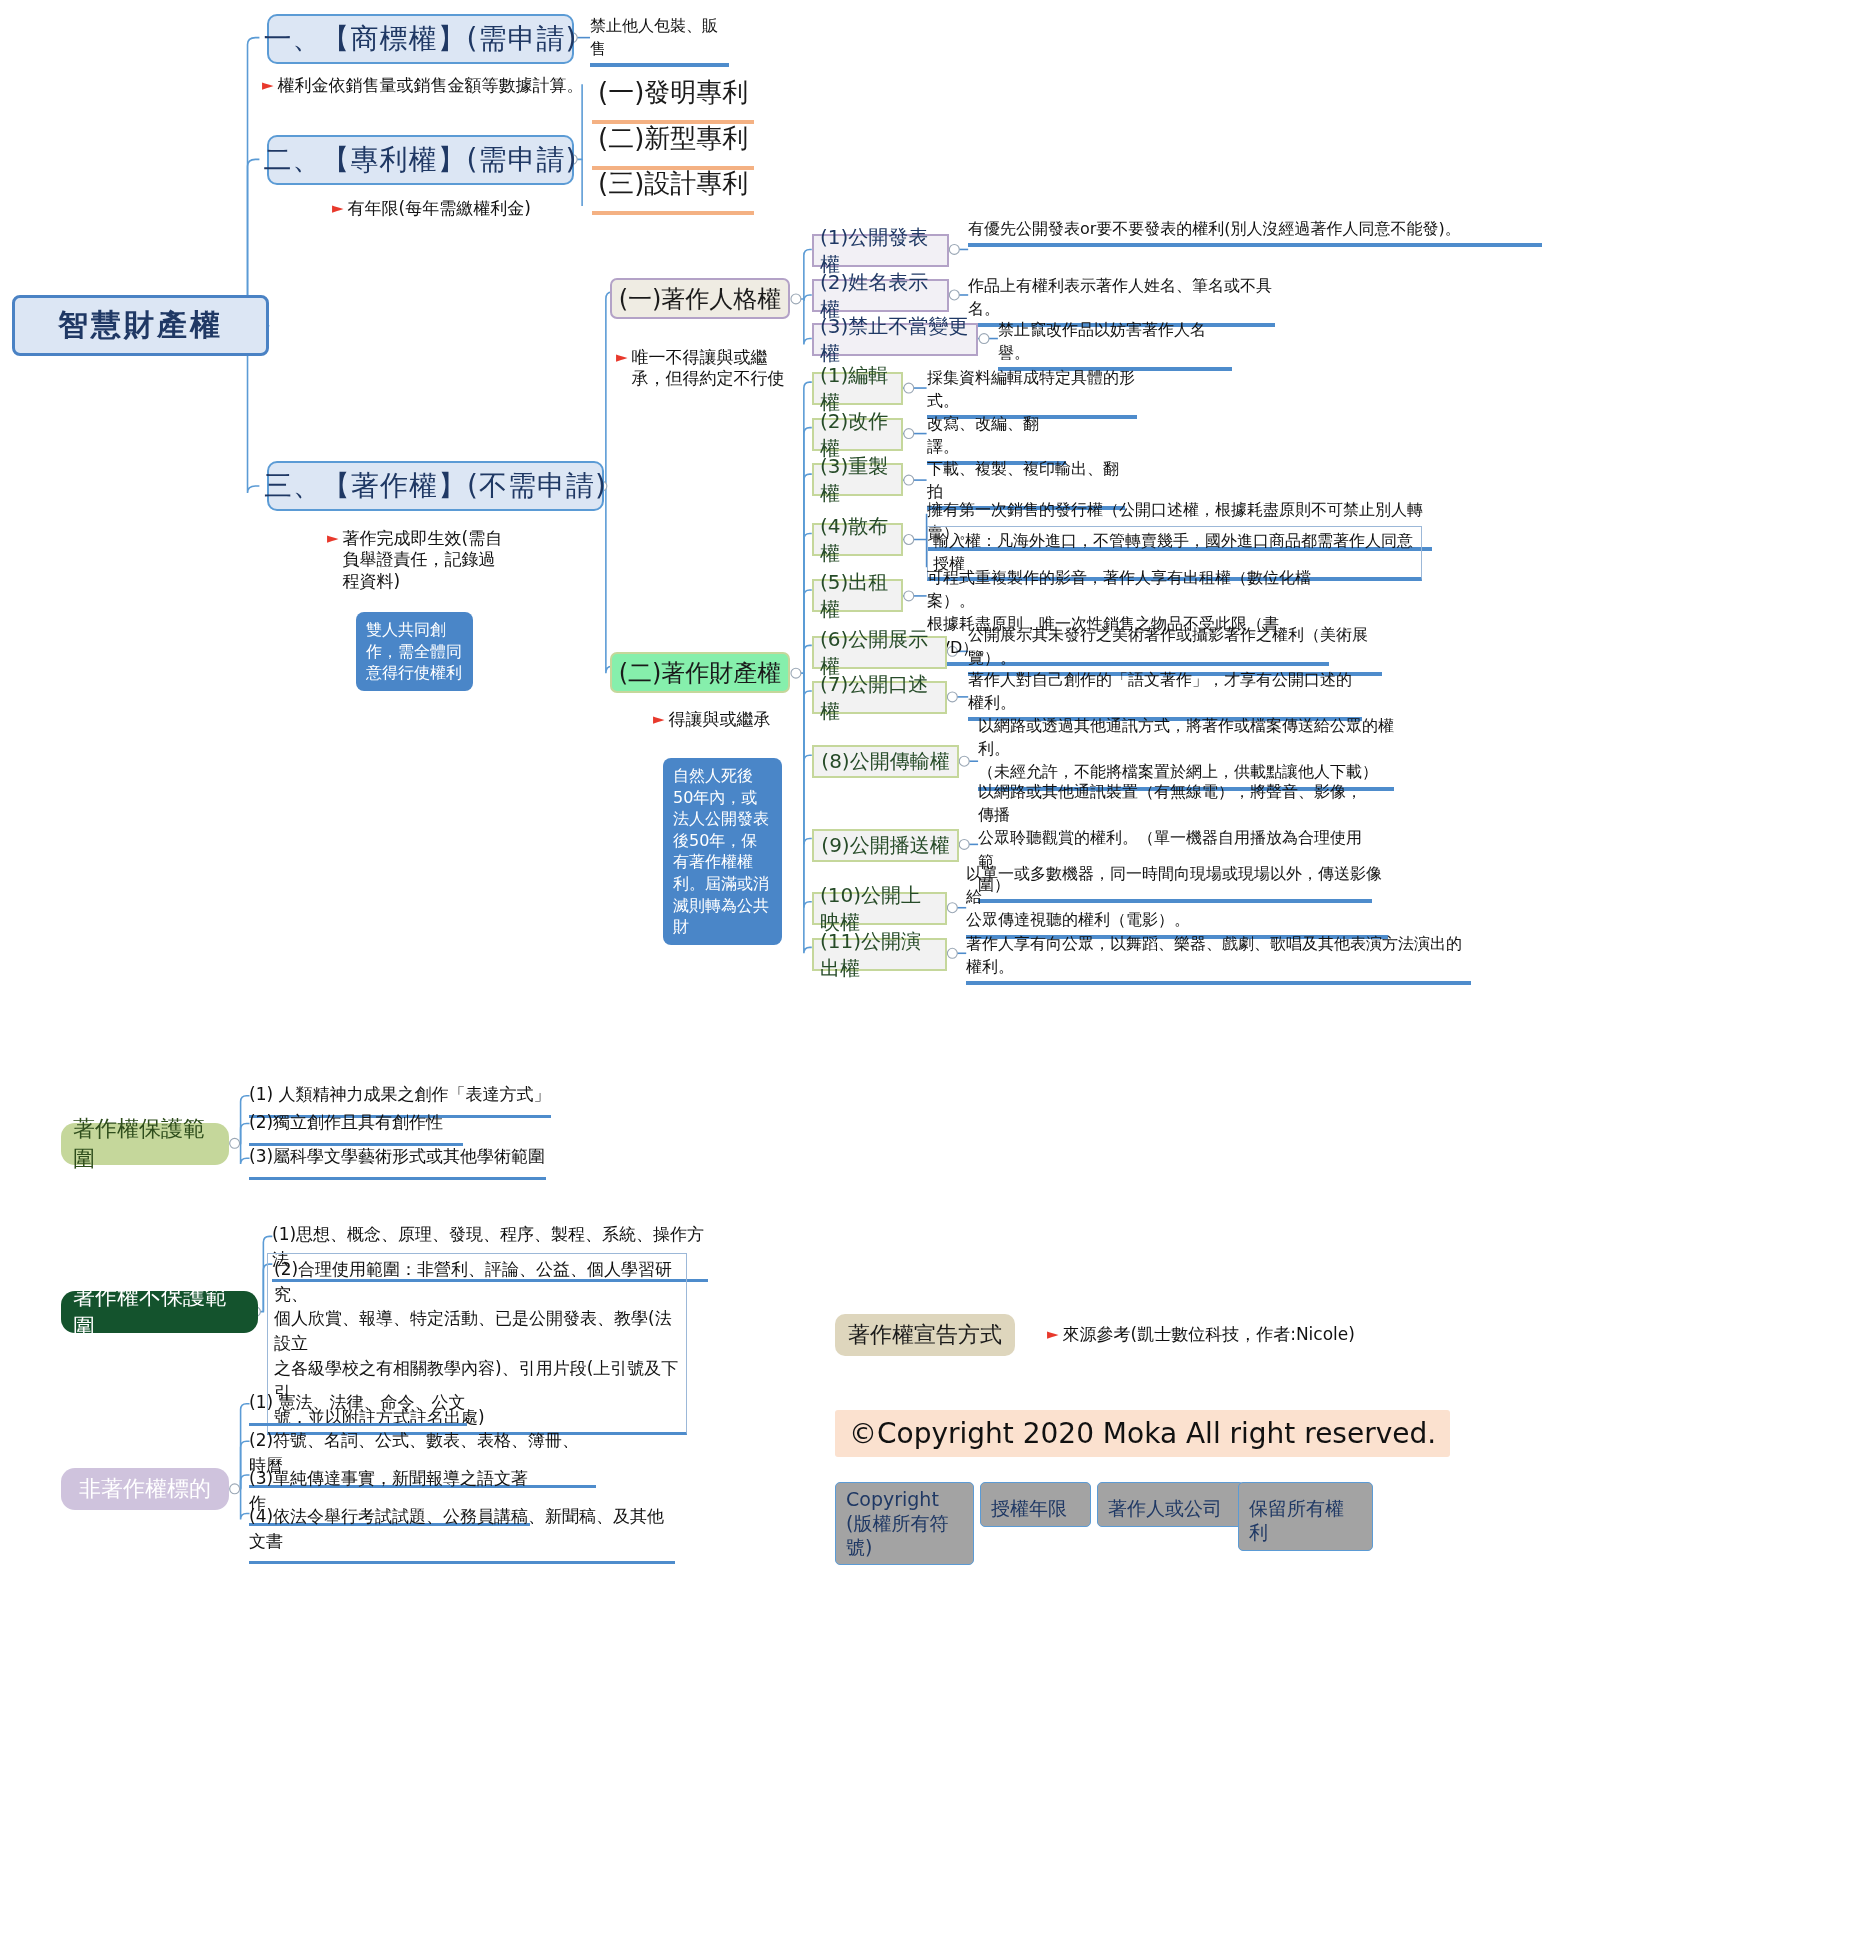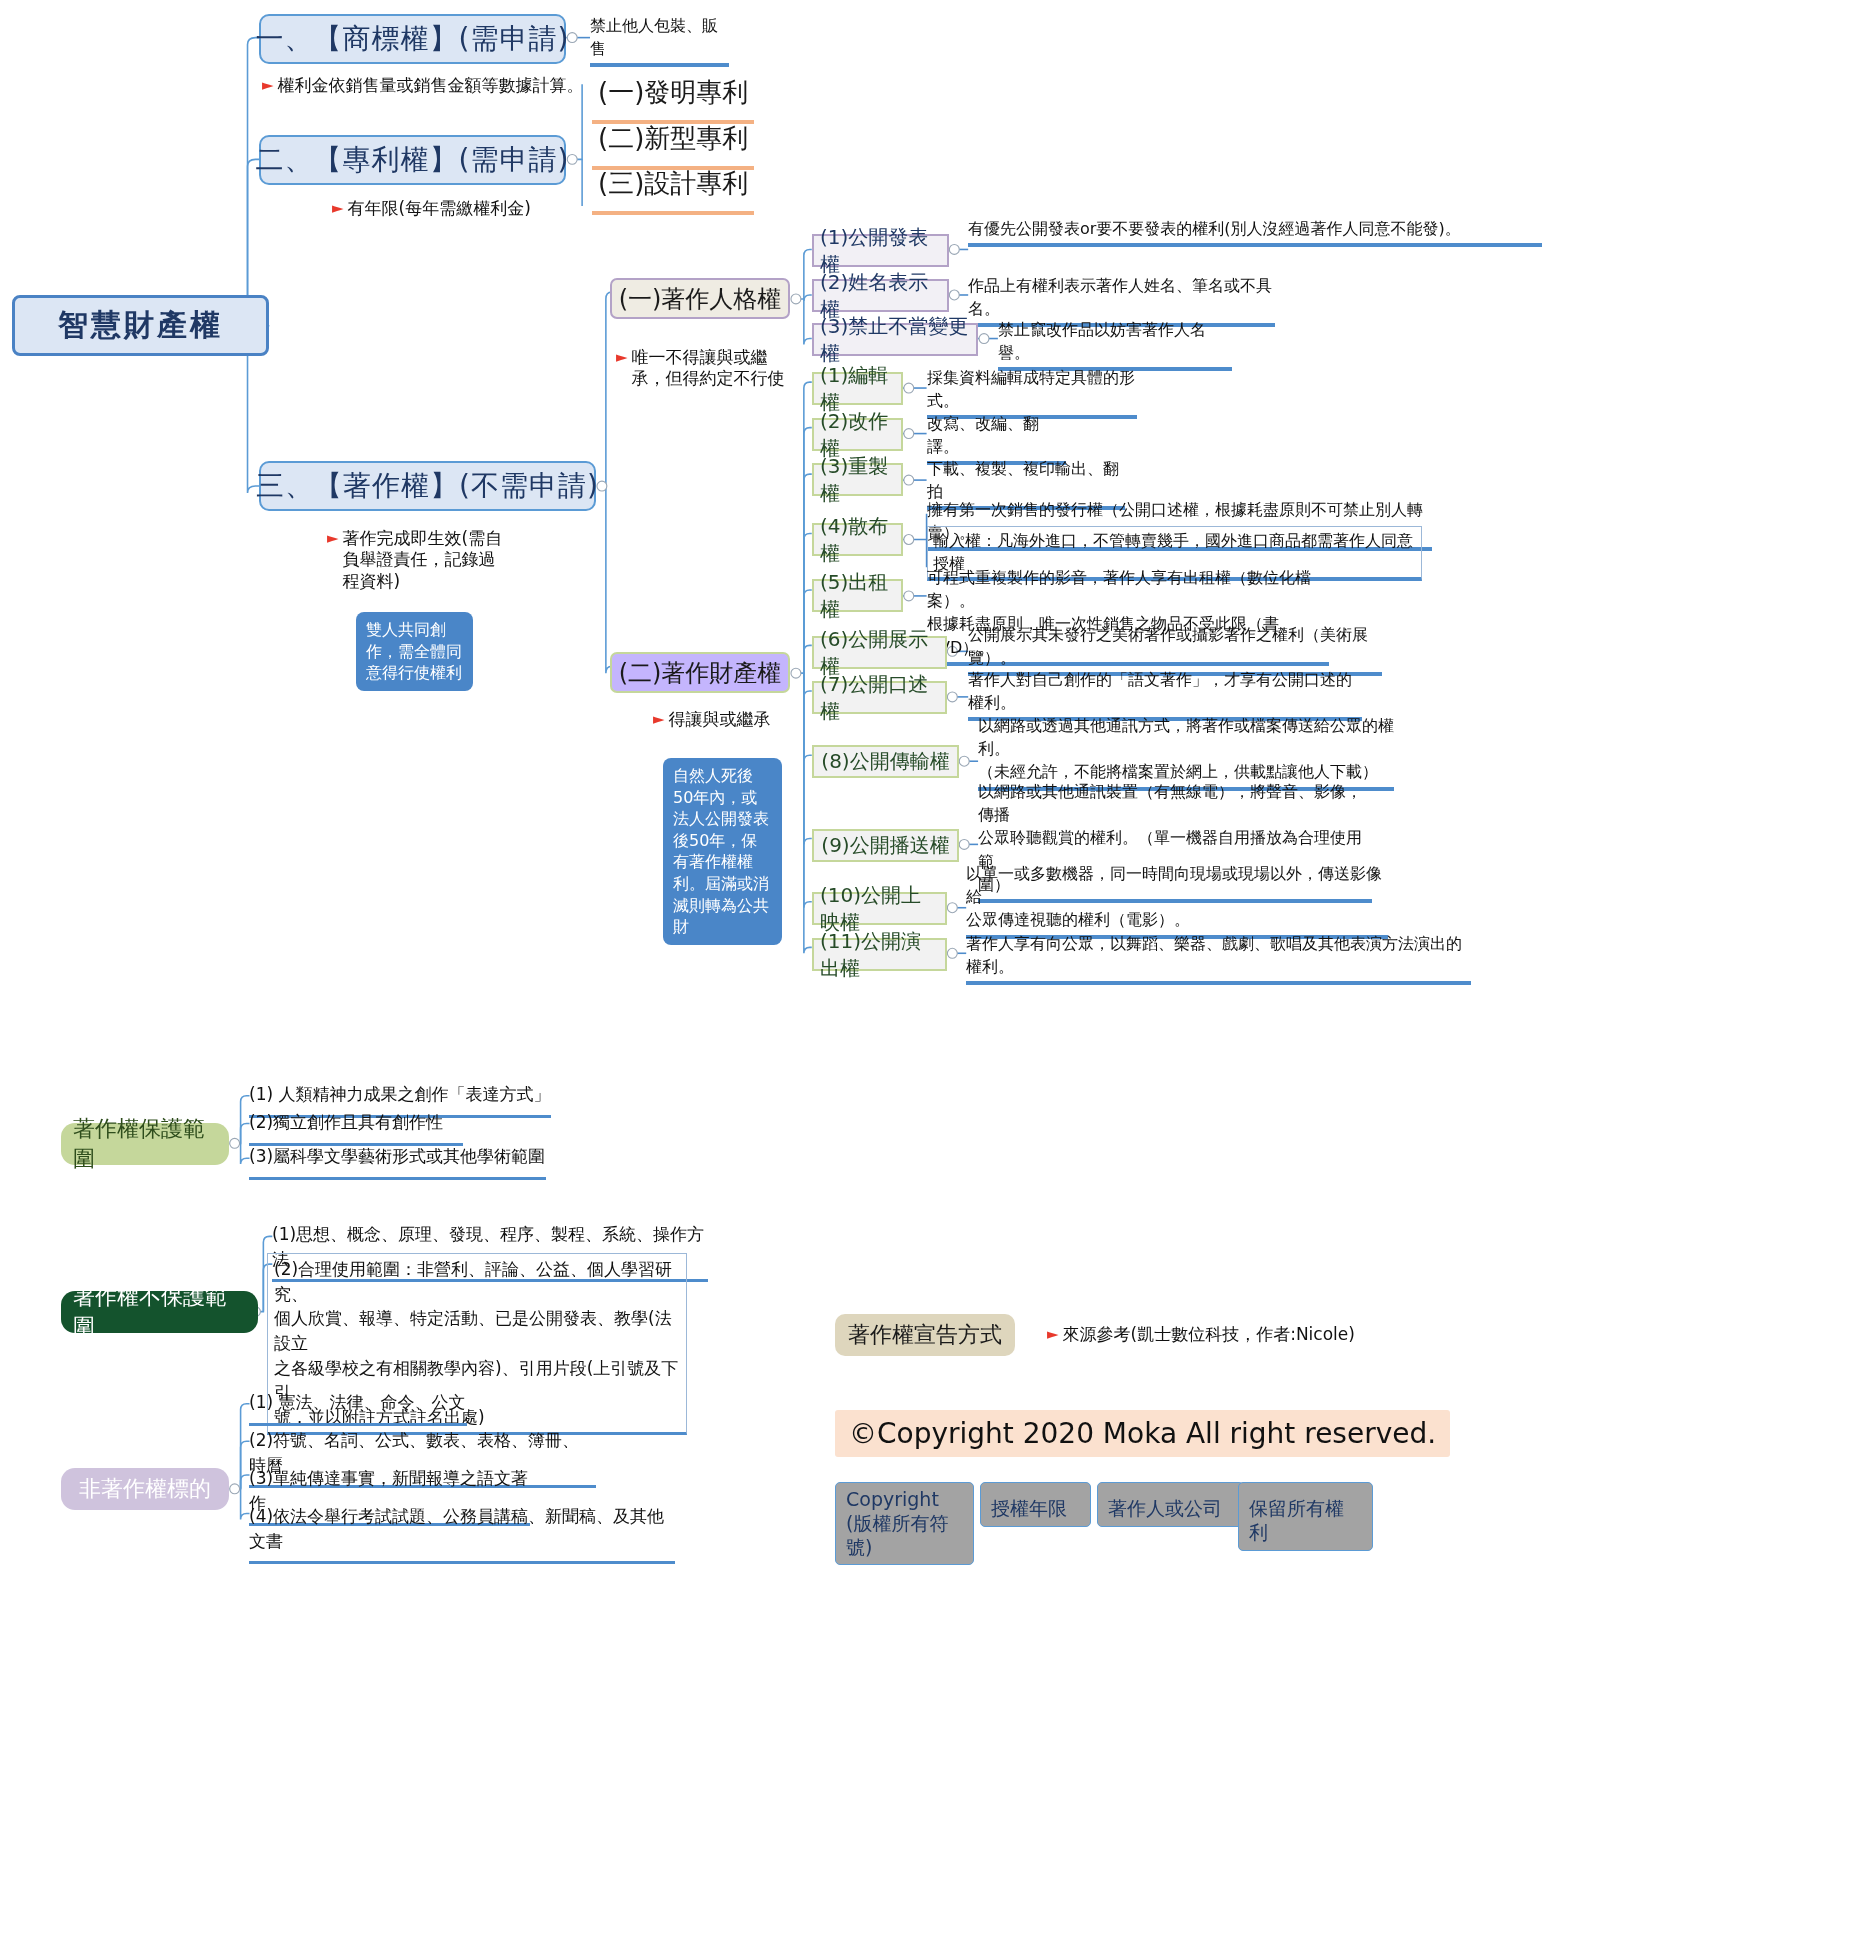--- a/index.html
+++ b/index.html
@@ -34,20 +34,21 @@
 
   
   .lvl1 {
     background: #dce6f4;
     border: 2px solid #5b9bd5;
     border-radius: 10px;
     display: flex; align-items: center; justify-content: center;
     font-size: 28px; color: #1f3864;
     padding: 6px 14px;
     letter-spacing: 1px;
+    margin-left: 8px;
   }
   #n-trademark { left: 259px; top: 14px;  width: 307px; height: 50px; }
   #n-patent    { left: 259px; top: 135px; width: 307px; height: 50px; }
   #n-copyright { left: 259px; top: 461px; width: 337px; height: 50px; }
 
   
   .note {
     position: absolute;
     display: flex; align-items: flex-start;
     font-size: 17px; color: #111;
@@ -78,21 +79,21 @@
 
   
   .head-moral {
     left: 610px; top: 278px; width: 180px; height: 41px;
     background: #efece3; border: 2px solid #b3a2c7; border-radius: 7px;
     display:flex; align-items:center; justify-content:center;
     font-size: 24px; color: #1a1a1a;
   }
   .head-econ {
     left: 610px; top: 652px; width: 180px; height: 41px;
-    background: #c4b5fd; border: 2px solid #c5d79b; border-radius: 7px;
+    background: #86efac; border: 2px solid #c5d79b; border-radius: 7px;
     display:flex; align-items:center; justify-content:center;
     font-size: 24px; color: #1a1a1a;
   }
 
   
   .item-moral {
     position: absolute;
     background: #f2f0f5; border: 2px solid #b3a2c7;
     display: flex; align-items: center; justify-content: center;
     font-size: 20px; color: #1f3864; height: 33px; padding: 0 6px;

